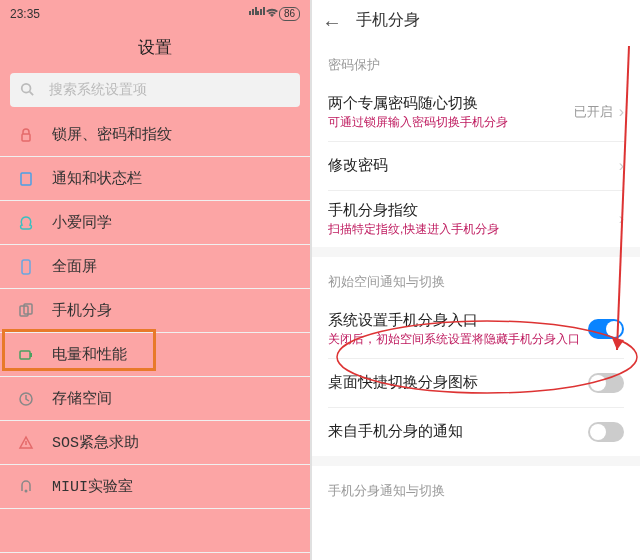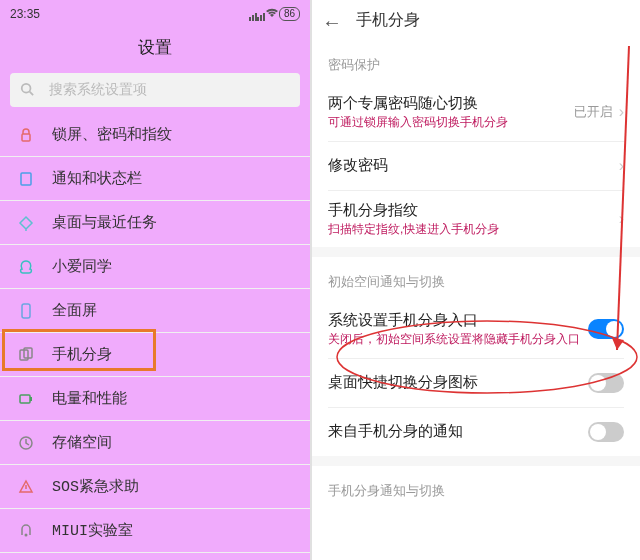--- a/index.html
+++ b/index.html
@@ -1,24 +1,24 @@
 <!DOCTYPE html>
 <html><head>
 <meta charset="utf-8">
 <style>
   * { box-sizing: border-box; margin: 0; padding: 0; }
   body { font-family: -apple-system, "PingFang SC", "Microsoft YaHei", sans-serif; background: #fff; width: 640px; height: 560px; overflow: hidden; position: relative; }
   .container { display: flex; width: 640px; height: 560px; }
-  .left-panel { width: 310px; height: 560px; background: #f0abfc; position: relative; }
+  .left-panel { width: 310px; height: 560px; background: #fca5a5; position: relative; }
   .divider { width: 2px; background: #e0e0e0; height: 560px; }
   .right-panel { width: 328px; height: 560px; background: #fff; position: relative; }
 
   
   .status-bar { height: 28px; display: flex; justify-content: space-between; align-items: center; padding: 0 10px; font-size: 12px; color: #333; }
-  .status-right { display: flex; align-items: flex-end; }
+  .status-right { display: flex; align-items: flex-start; }
   .signal { display: inline-flex; gap: 1px; align-items: flex-end; }
   .signal span { width: 2px; background: #555; display: inline-block; }
   .signal span:nth-child(1){height:4px}
   .signal span:nth-child(2){height:6px}
   .signal span:nth-child(3){height:8px}
   .battery { border: 1px solid #555; border-radius: 6px; padding: 0 4px; font-size: 10px; line-height: 12px; }
   .wifi { font-size: 12px; }
 
   .title { text-align: center; font-size: 17px; font-weight: 500; padding: 8px 0 14px; color: #222; }
   .search-box { margin: 0 10px 6px; background: #f2f2f2; border-radius: 4px; height: 34px; display: flex; align-items: center; padding: 0 10px; color: #bbb; font-size: 14px; gap: 7px; }
@@ -103,28 +103,20 @@
           <span class="icon">
             <svg width="16" height="16" viewBox="0 0 16 16">
               <rect x="3" y="2" width="10" height="12" rx="1" fill="none" stroke="#4aa0e6" stroke-width="1.5"></rect>
             </svg>
           </span>
           <span class="label">通知和状态栏</span>
         </div>
         <div class="menu-item">
           <span class="icon">
             <svg width="16" height="16" viewBox="0 0 16 16">
-              <path d="M8 2 L14 8 L8 14 L2 8 Z M2 8 L8 14 L8 16" fill="none" stroke="#5fc0d0" stroke-width="1.5"></path>
-            </svg>
-          </span>
-          <span class="label">桌面与最近任务</span>
-        </div>
-        <div class="menu-item">
-          <span class="icon">
-            <svg width="16" height="16" viewBox="0 0 16 16">
               <path d="M8 2 C4 2 2 6 4 10 C2 10 2 14 5 14 L11 14 C14 14 14 10 12 10 C14 6 12 2 8 2 Z" fill="none" stroke="#3ac0c0" stroke-width="1.5"></path>
             </svg>
           </span>
           <span class="label">小爱同学</span>
         </div>
         <div class="menu-item">
           <span class="icon">
             <svg width="16" height="16" viewBox="0 0 16 16">
               <rect x="4" y="1" width="8" height="14" rx="2" fill="none" stroke="#6aa6e0" stroke-width="1.5"></rect>
             </svg>

